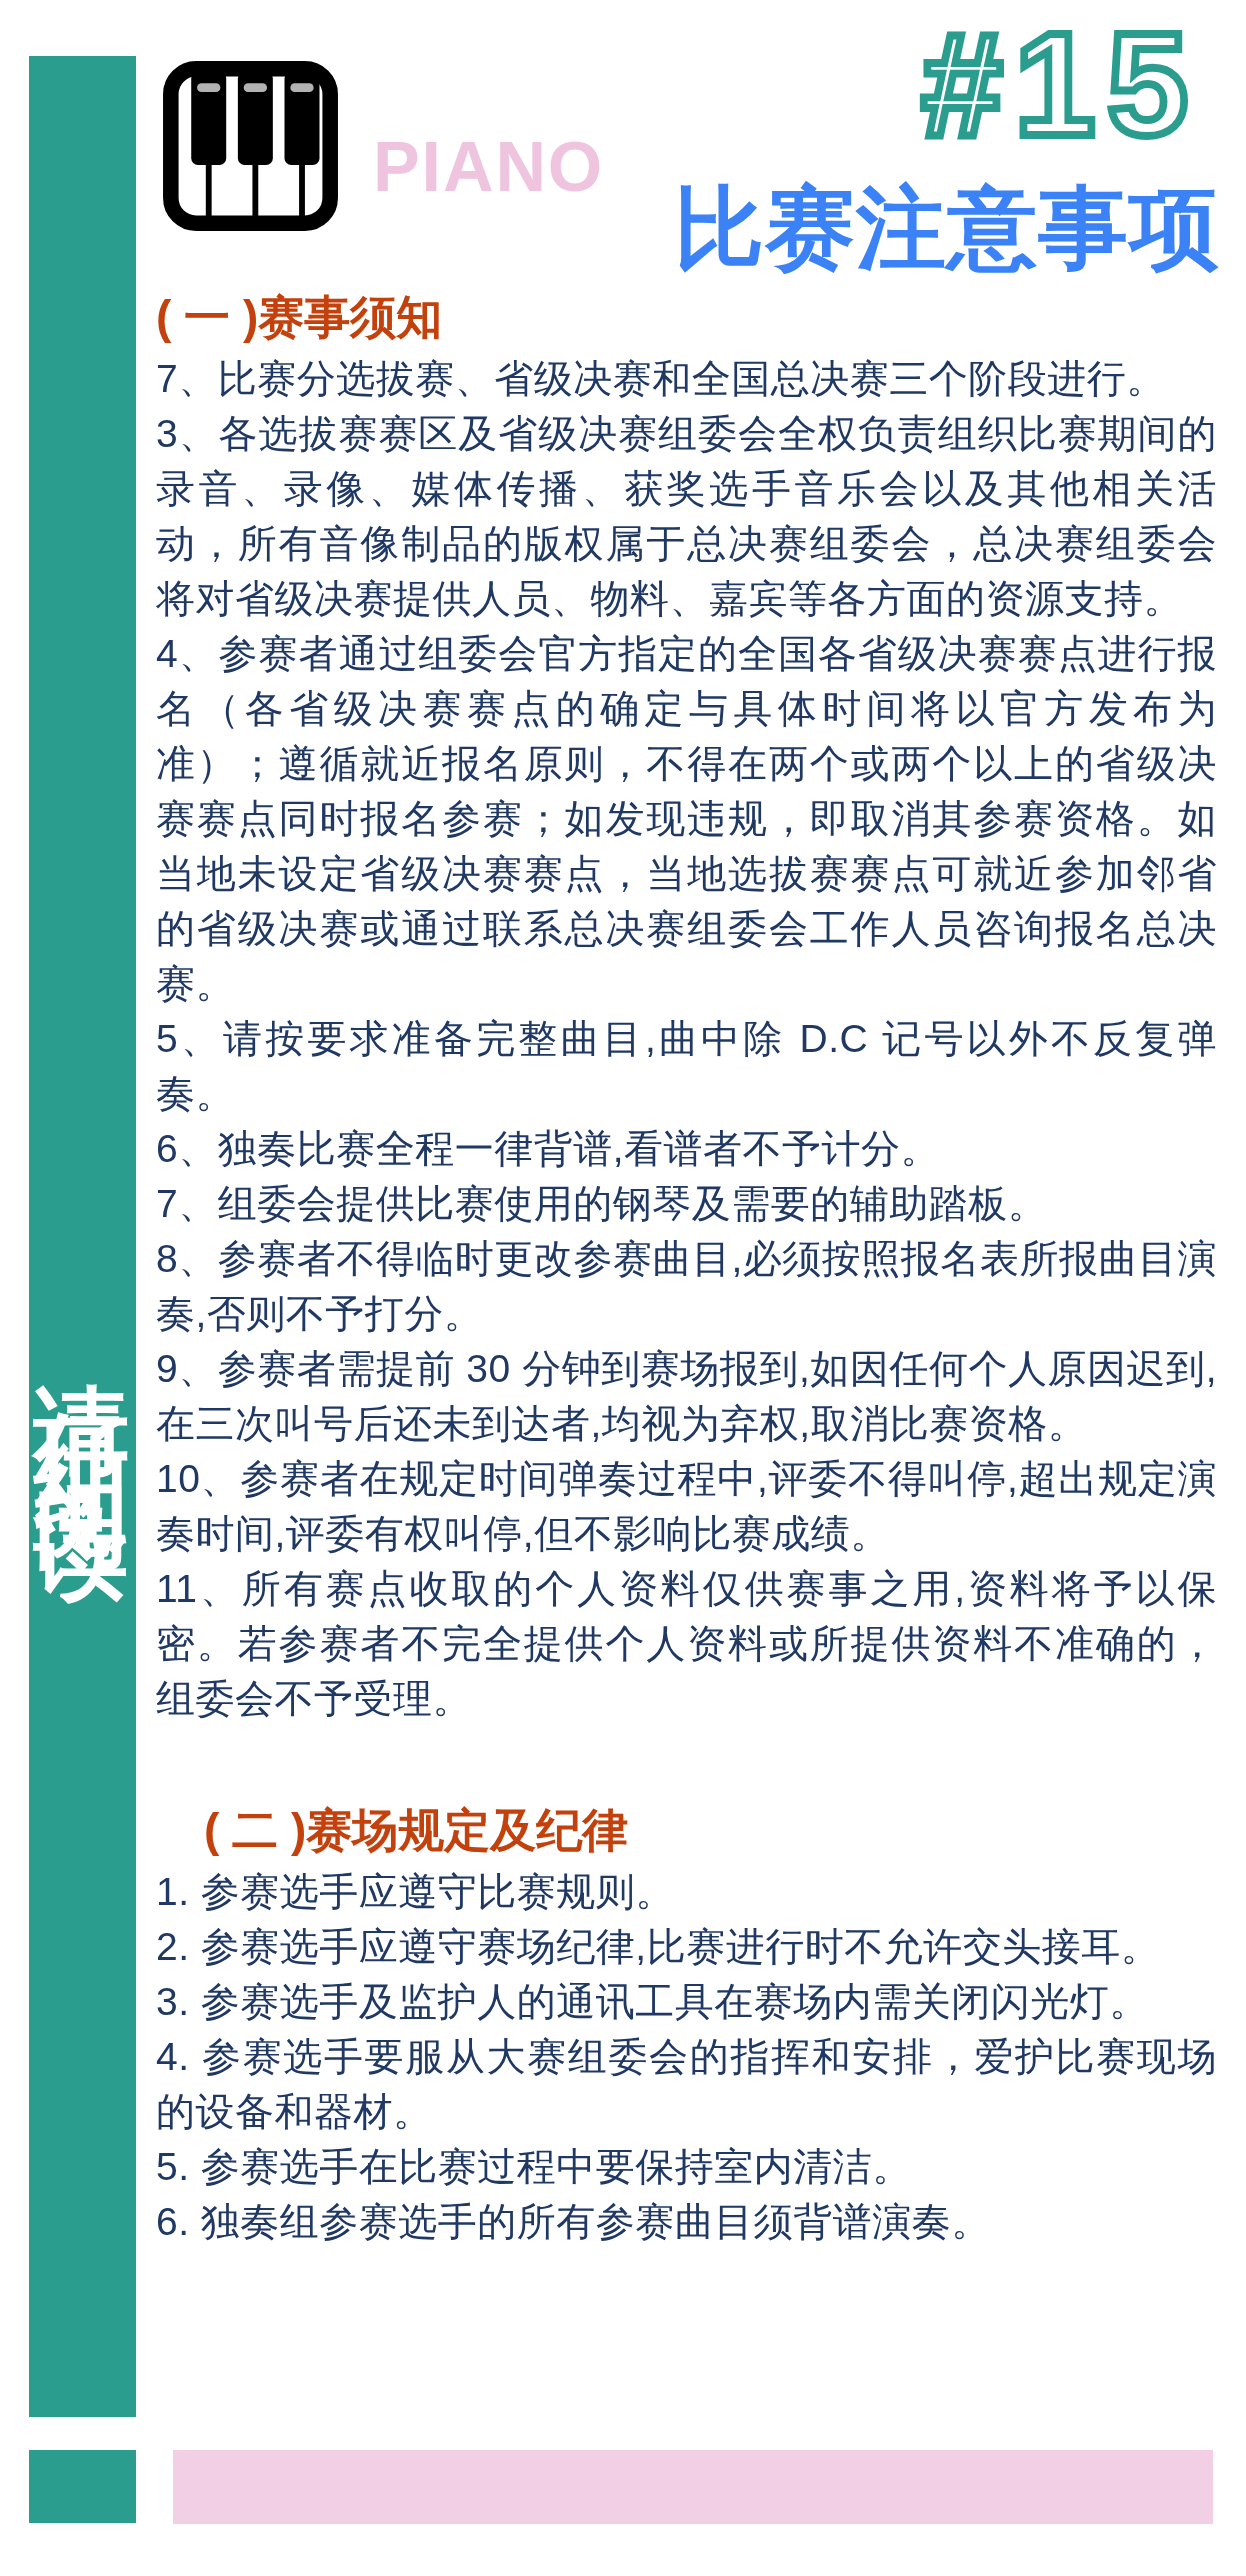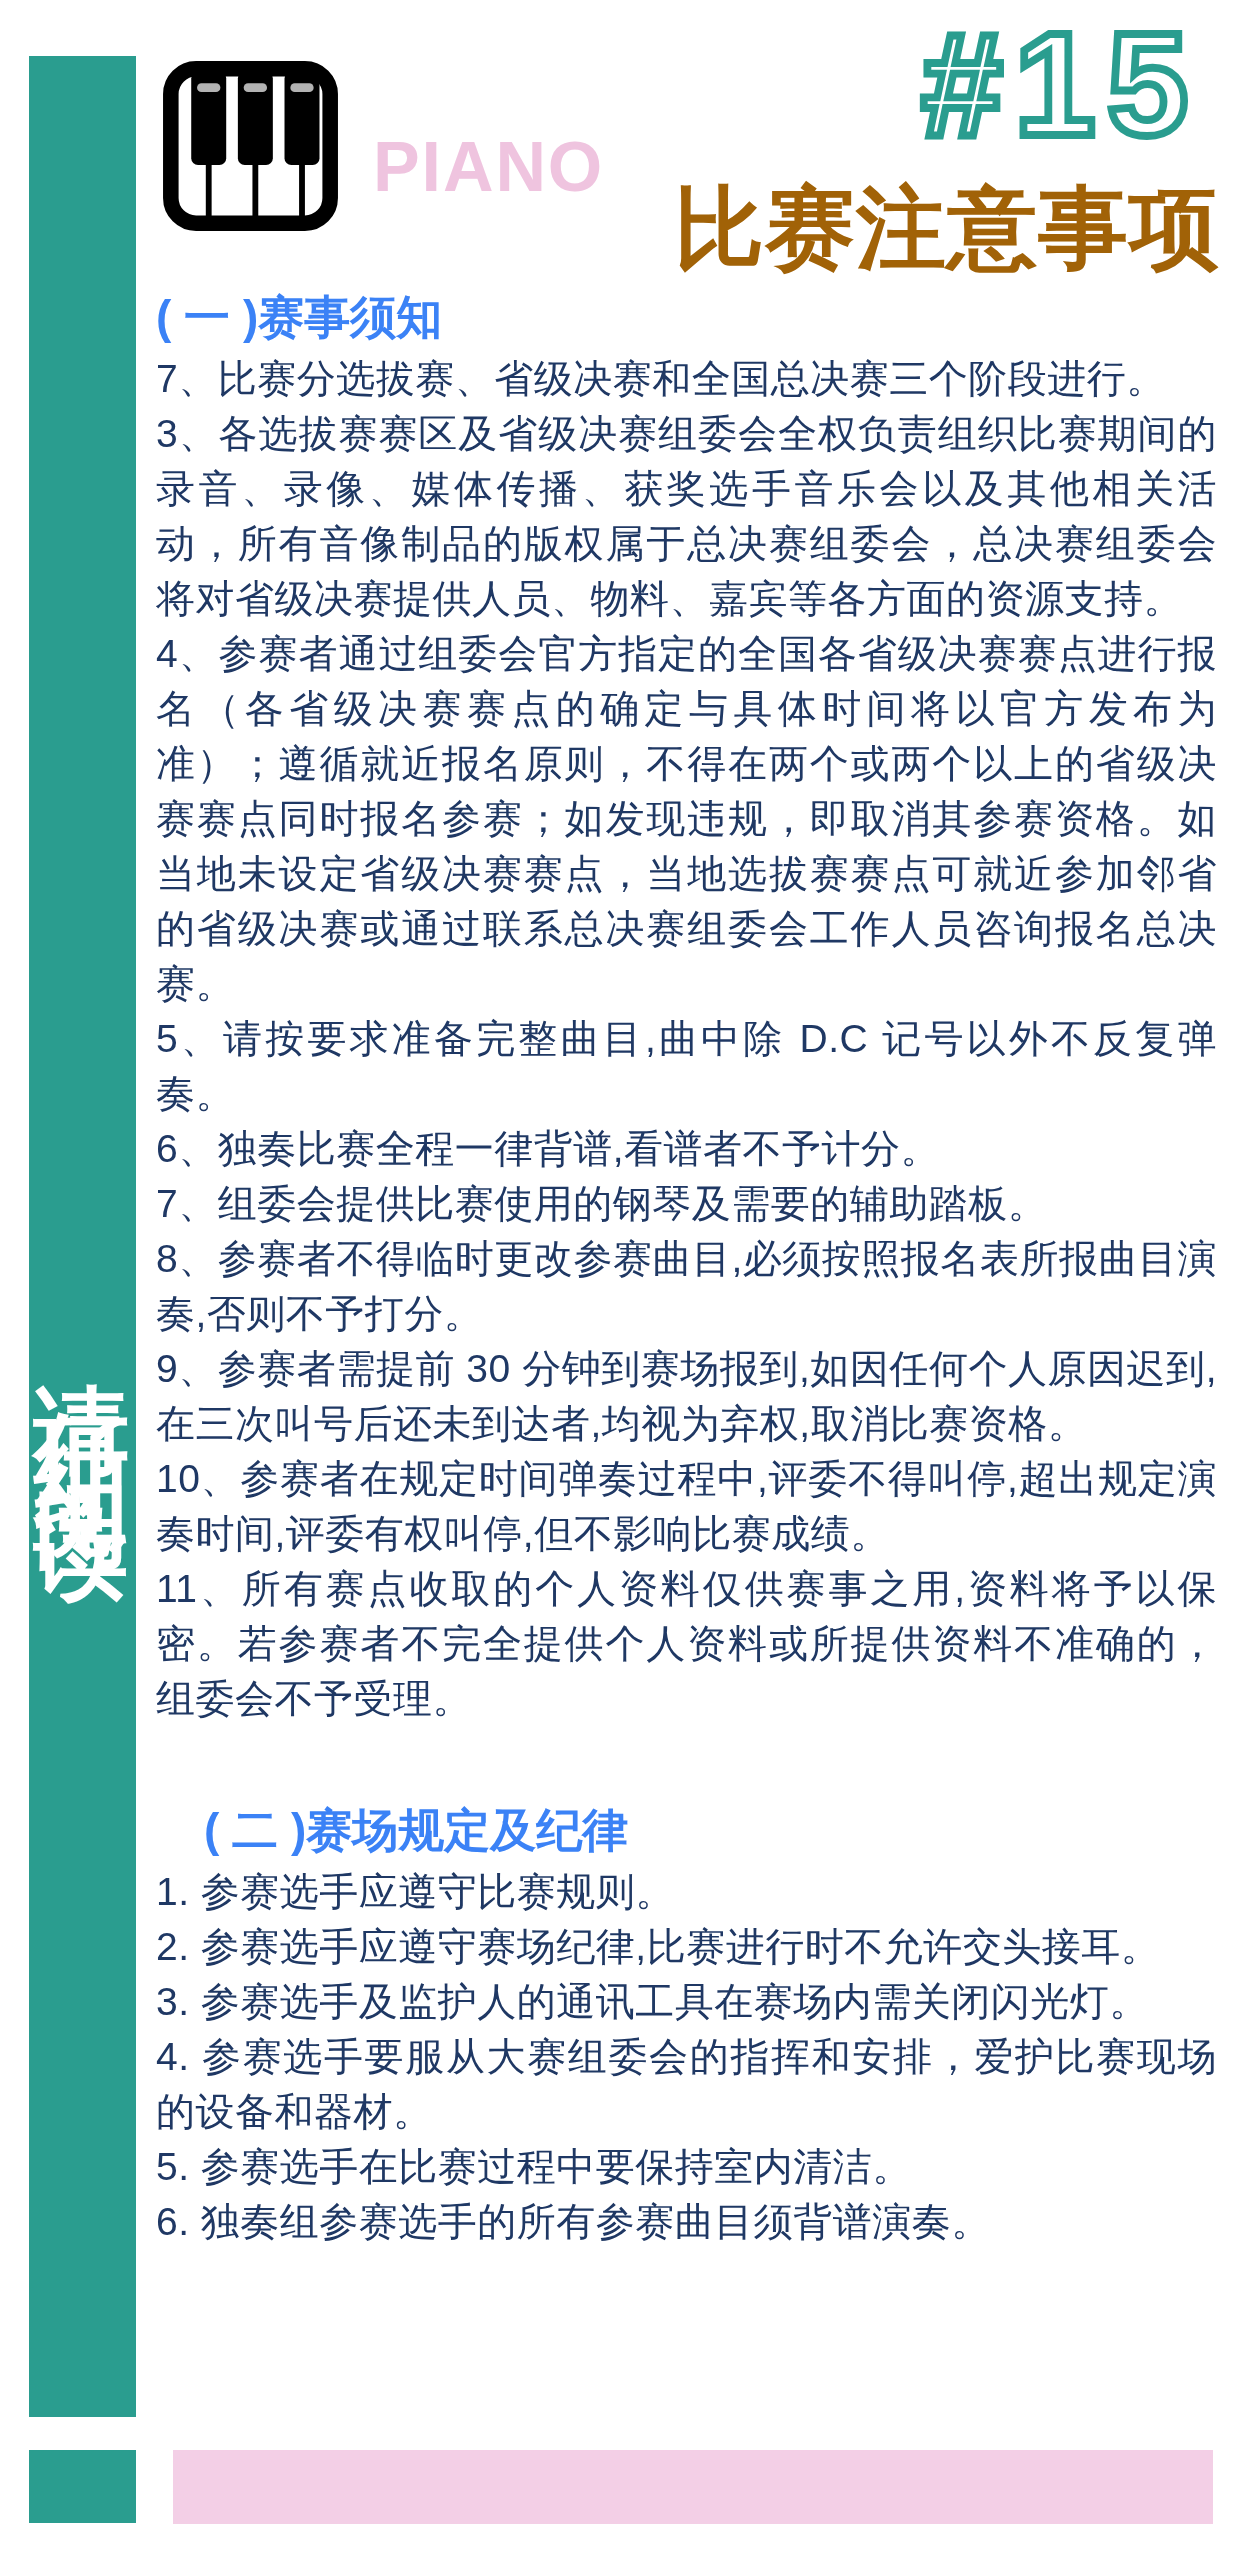--- a/index.html
+++ b/index.html
@@ -21,26 +21,26 @@
     position:absolute;left:373px;top:132px;
     font-size:70px;font-weight:bold;color:#efc4df;letter-spacing:1.9px;line-height:1;text-align:right;
   }
   .issue-number{
     position:absolute;right:46px;top:7.8px;
     font-size:146px;font-weight:bold;line-height:1.05;letter-spacing:11.7px;
     color:#ffffff;-webkit-text-stroke:7.8px #2a9d8f;
   }
   .page-title{
     position:absolute;right:26px;top:177px;
-    font-size:90px;font-weight:bold;color:#a16207;line-height:1.15;letter-spacing:1px;
+    font-size:90px;font-weight:bold;color:#3b82f6;line-height:1.15;letter-spacing:1px;
   }
   
   .content{position:absolute;left:156px;top:289px;width:1061px;color:#1f3864;}
   .sec-heading{
-    font-size:46px;font-weight:bold;line-height:56px;margin:0 0 5.8px 0;color:#3b82f6;
+    font-size:46px;font-weight:bold;line-height:56px;margin:0 0 5.8px 0;color:#c2410c;
   }
   .sec-heading.sec2{margin-top:76px;margin-left:48px;}
   .rule{
     margin:0;font-size:39px;line-height:55px;text-align:justify;letter-spacing:0.5px;color:#1f3864;
   }
   
   .pink-bar{position:absolute;left:173px;top:2450px;width:1040px;height:74px;background:#f3cfe6;}
 </style>
 </head>
 <body>

